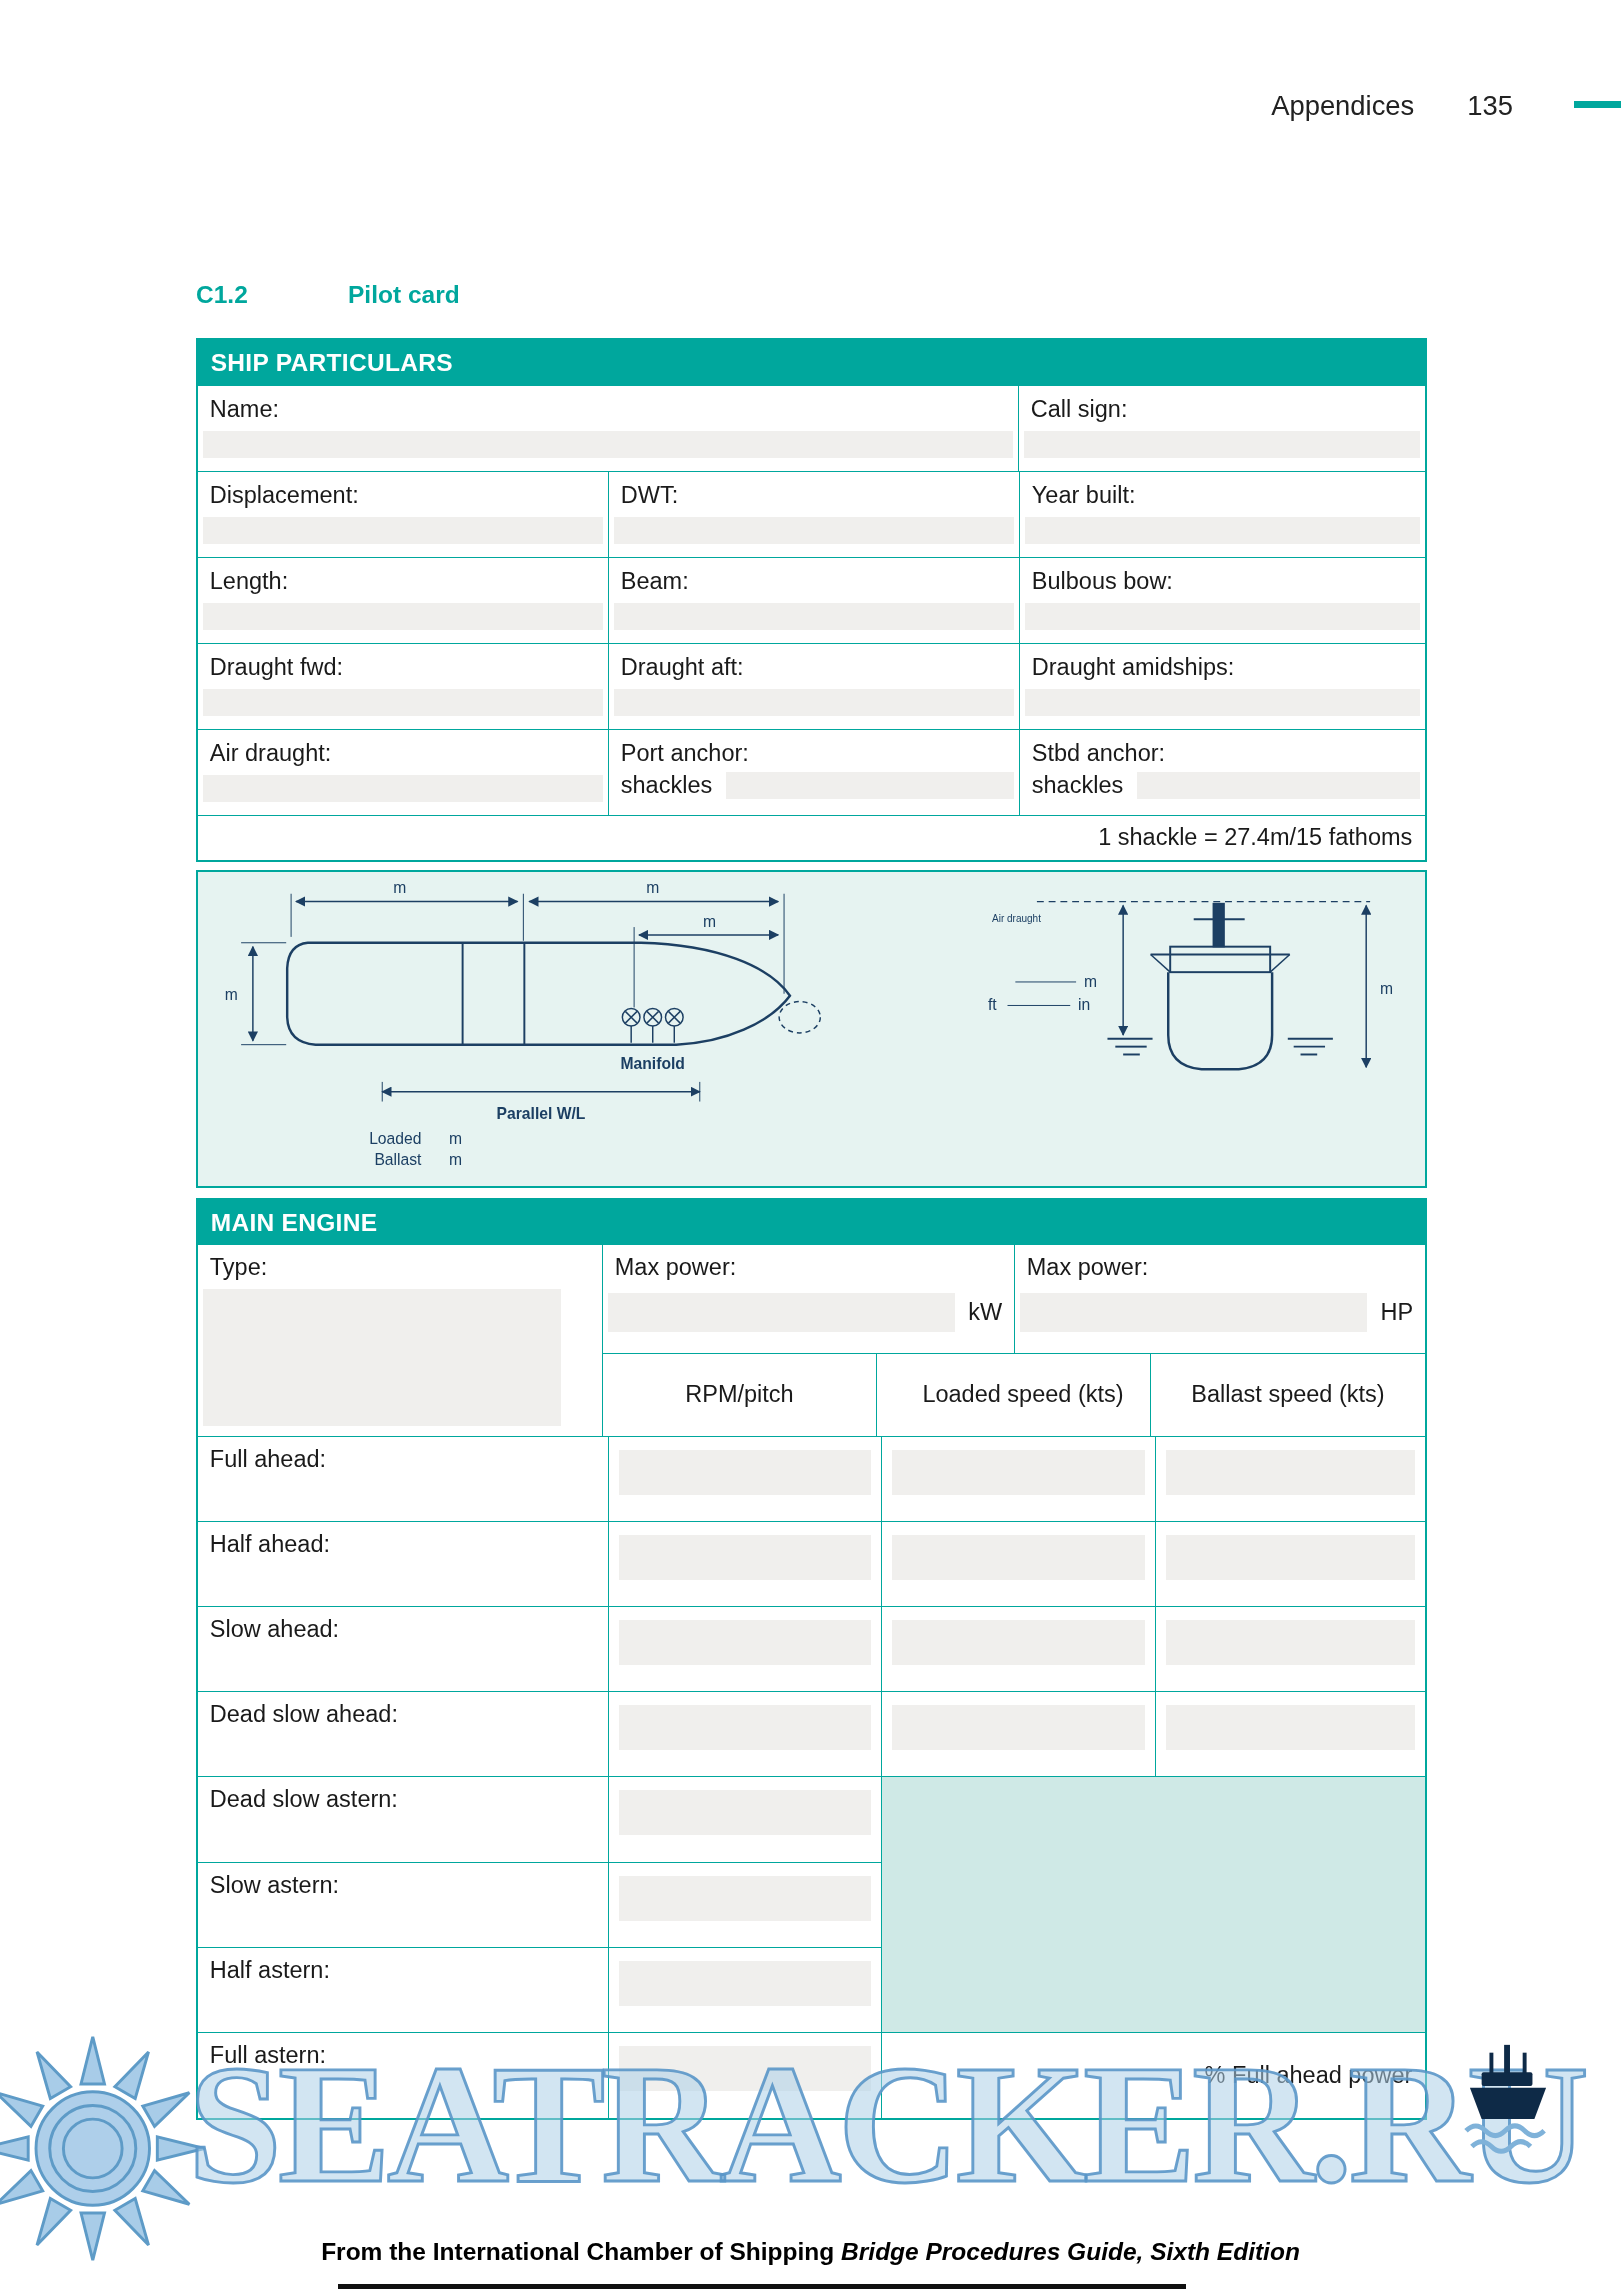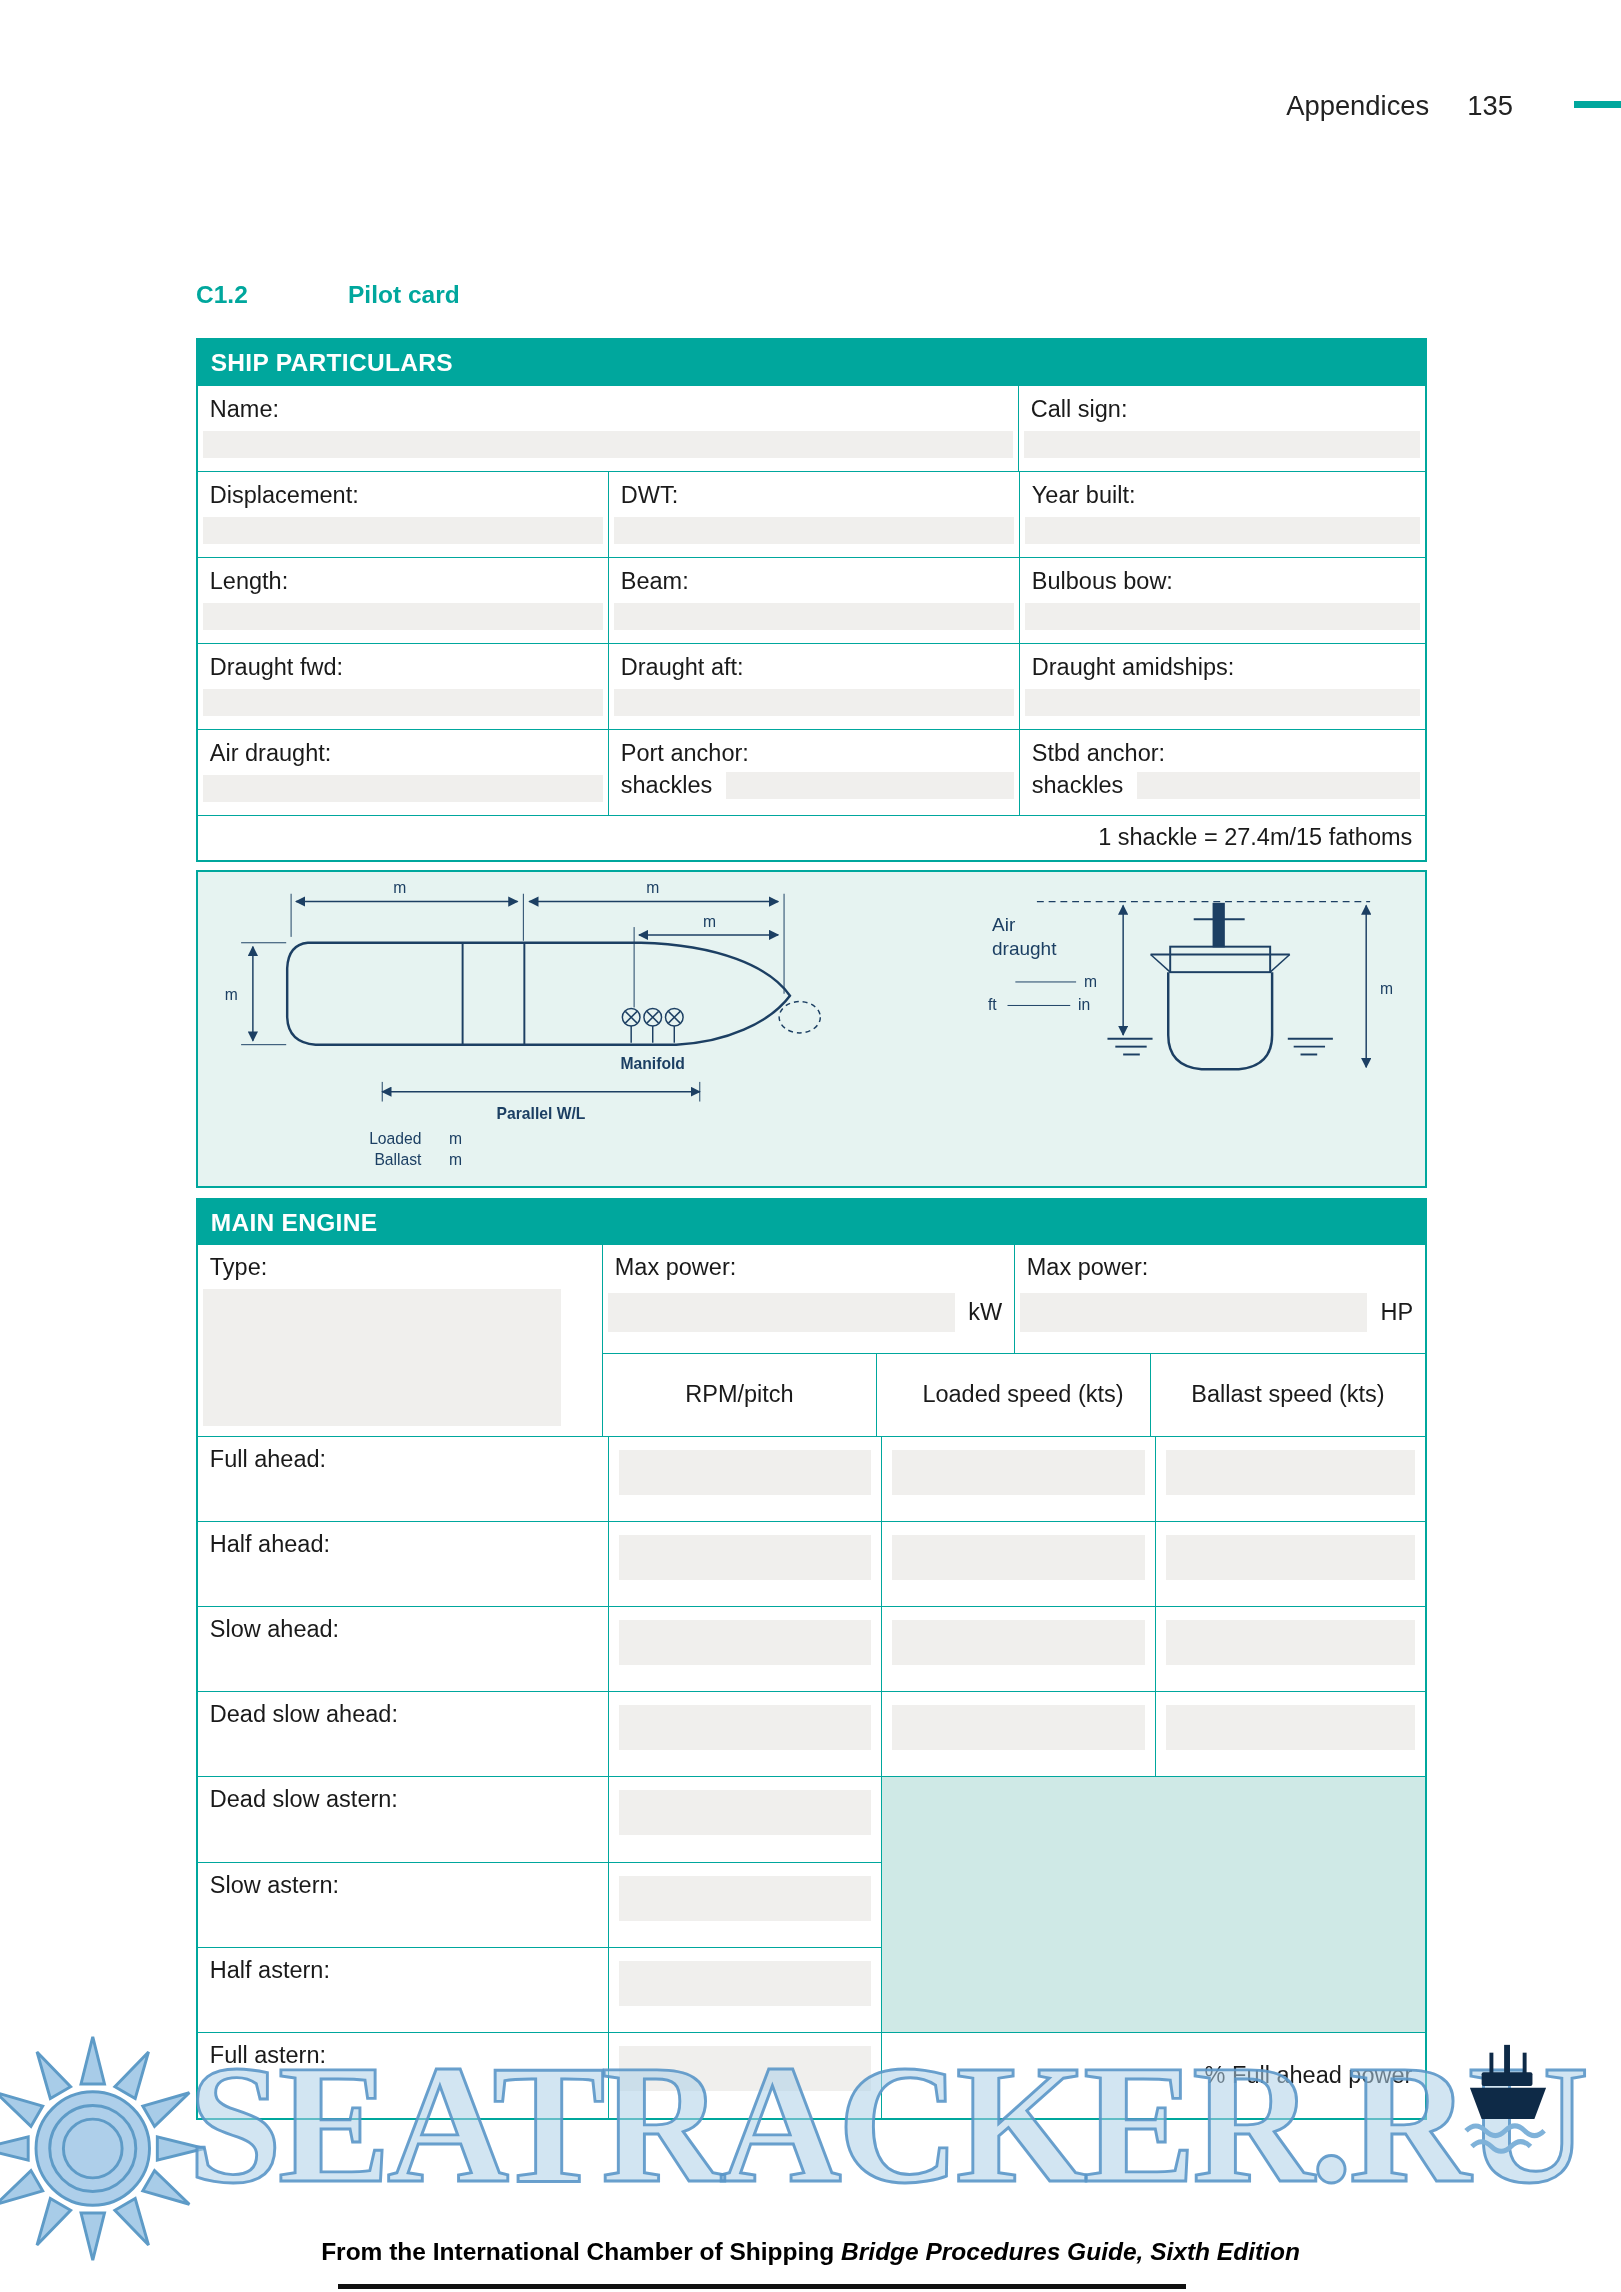--- a/index.html
+++ b/index.html
@@ -3,21 +3,21 @@
 <meta charset="utf-8">
 <style>
   * { margin:0; padding:0; box-sizing:border-box; }
   body { background:#ffffff; }
   .page { position:relative; width:1621px; height:2293px; background:#fff;
           font-family:"Liberation Sans", sans-serif; color:#1a1a1a; overflow:hidden; }
 
   
   .hdr { position:absolute; top:90px; left:0; width:1621px; text-align:right;
          padding-right:108px; font-size:27.4px; color:#222; }
-  .hdr .pg { margin-left:38px; }
+  .hdr .pg { margin-left:53px; }
   .dash { position:absolute; top:101px; right:0; width:47px; height:6.9px; background:#00a79d; }
 
   .sec-title { position:absolute; top:281px; left:196px; width:1231px; display:flex;
                font-size:24.5px; font-weight:bold; color:#00a79d; }
   .sec-title .code { width:152px; }
 
   .sheet { position:absolute; top:338px; left:196px; width:1231px; }
 
   .tbl { border:2px solid #00a79d; background:#fff; }
   .bar { background:#00a79d; color:#fff; font-weight:bold; font-size:24.5px;
@@ -36,21 +36,21 @@
   .anchor-line .pinput { flex:1; margin:0 4.9px 0 13.7px; }
   .note-row { border-top:1.5px solid #00a79d; height:45px; line-height:43px;
               text-align:right; padding-right:12.7px; font-size:23.5px; }
 
   
   .diagram { margin-top:7.8px; border:2px solid #00a79d; background:#e6f3f1;
              height:318px; position:relative; }
   .diagram svg { display:block; width:1227px; height:314px; }
   .diagram svg text { font-family:"Liberation Sans", sans-serif; font-size:16px; fill:#1c3f63; }
   .ad-label { position:absolute; left:794px; top:41px; width:90px;
-              font-size:19px; line-height:1.25; color:#1c3f63; }
+              font-size:10px; line-height:1.25; color:#1c3f63; }
 
   
   .tbl2 { margin-top:9.8px; border:2px solid #00a79d; background:#fff; }
   .top-block { display:flex; height:191px;gap:36px; }
   .type-cell { width:410px; padding-top:9.8px; }
   .type-input { height:137px; background:#f0efed; margin:7.8px 4.9px 0 4.9px; }
   .right-col { flex:1; border-left:1.5px solid #00a79d; display:flex; flex-direction:column; }
   .power-row { display:flex; height:108px; }
   .power-cell { width:411px; padding-top:9.8px; }
   .power-cell + .power-cell { border-left:1.5px solid #00a79d; }

